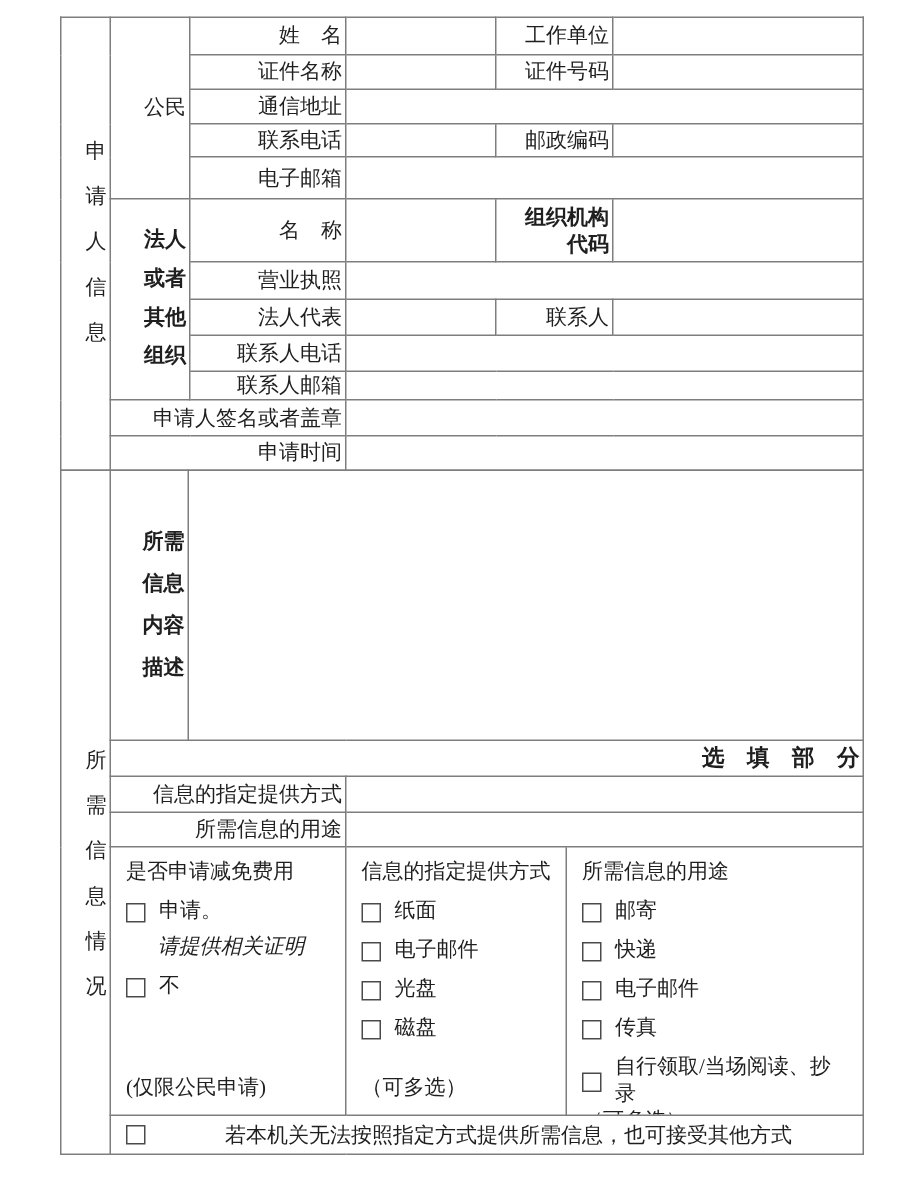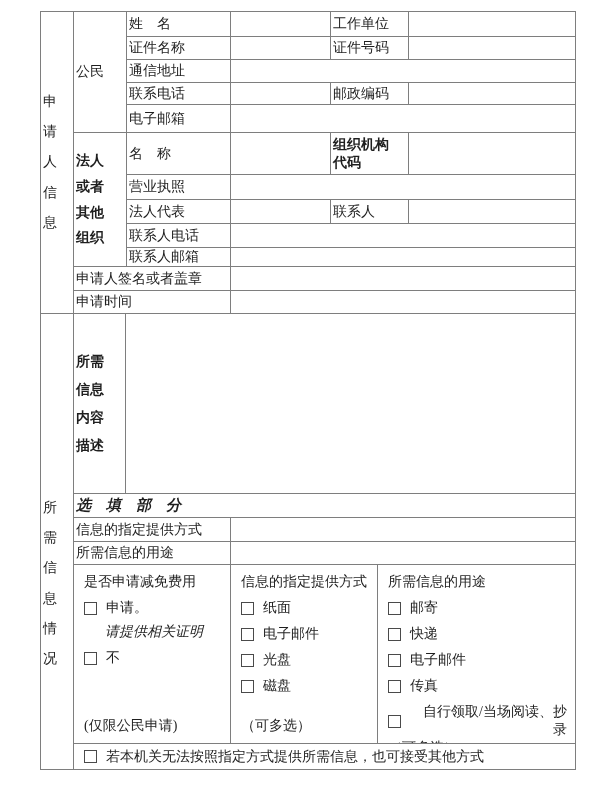--- a/index.html
+++ b/index.html
@@ -13,49 +13,49 @@
   table {
     border-collapse: collapse;
     table-layout: fixed;
     margin-left: 40px;
   }
   #tbl-applicant { margin-top: 11px; }
   #tbl-request { margin-top: -1px; }
   td {
     border: 1px solid #7e7e7e;
     font-size: 14px;
-    text-align: left;
+    text-align: right;
     vertical-align: middle;
     padding: 0 2px;
     overflow: hidden;
   }
   .ml { white-space: pre-line; font-weight: bold; }
   .vstrip { line-height: 2.15; font-size: 14px; }
   .vstrip-inner { white-space: pre-line; }
   .nudge-down { display: inline-block; margin-top: 84px; }
   .group-label { line-height: 1.85; }
   .input-cell { background: #ffffff; }
-  .optional-header { font-weight: bold; font-size: 15px; font-style: italic; }
+  .optional-header { font-weight: bold; font-size: 15px; }
   .desc-label { line-height: 2.0; }
   .cb-cell { vertical-align: top; text-align: left; padding: 0; }
   .cb-stack {
     display: flex; flex-direction: column;
     height: 162px; padding: 8px 8px 8px 10px;
     box-sizing: content-box;
   }
   .cb-title { line-height: 18px; }
-  .cb-line { display: flex; align-items: center; margin-top: 8px; line-height: 18px; text-align: right; }
+  .cb-line { display: flex; align-items: center; margin-top: 8px; line-height: 18px; }
   .cb-box {
     display: inline-block; width: 11px; height: 11px;
     border: 1px solid #4a4a4a; background: #fff;
     margin-right: 9px; flex: 0 0 auto;
   }
   .cb-subnote { margin-left: 21px; margin-top: 6px; line-height: 18px; font-style: italic; }
   .cb-foot { margin-top: auto; line-height: 18px; }
-  .note-row-inner { display: flex; align-items: center; padding-left: 10px; }
+  .note-row-inner { display: flex; align-items: center; padding-left: 10px; gap: 44px; }
 </style>
 </head>
 <body>
 
 <div class="page">
 
   <table id="tbl-applicant">
     <colgroup>
       <col style="width:33px">
         <col style="width:53px">

